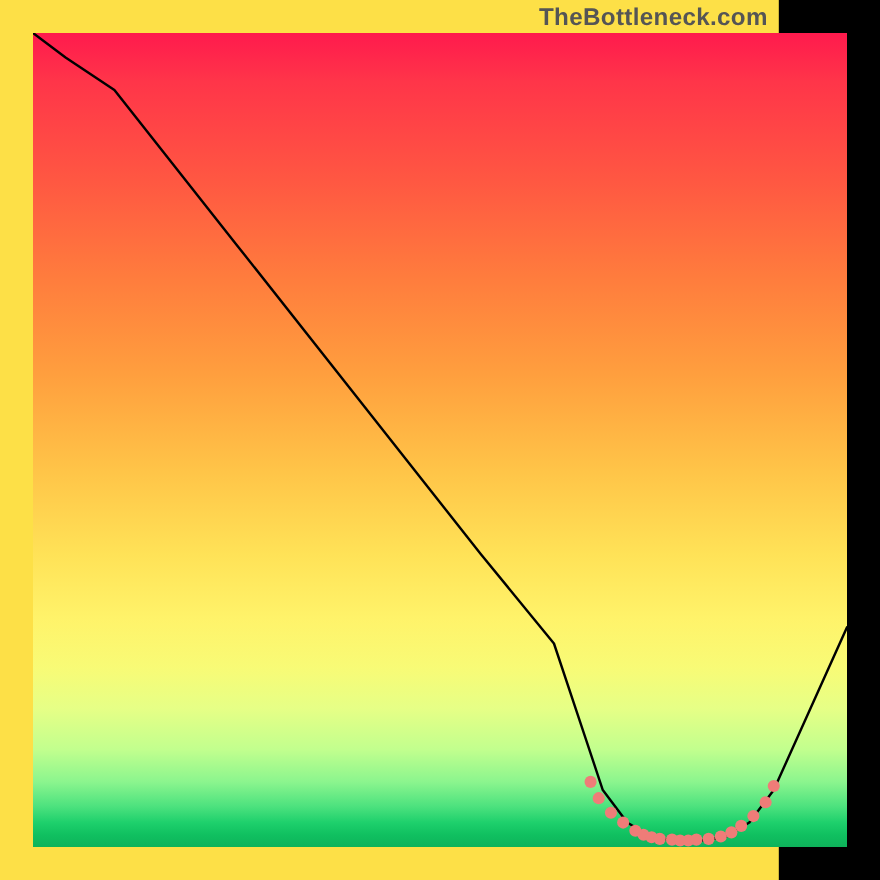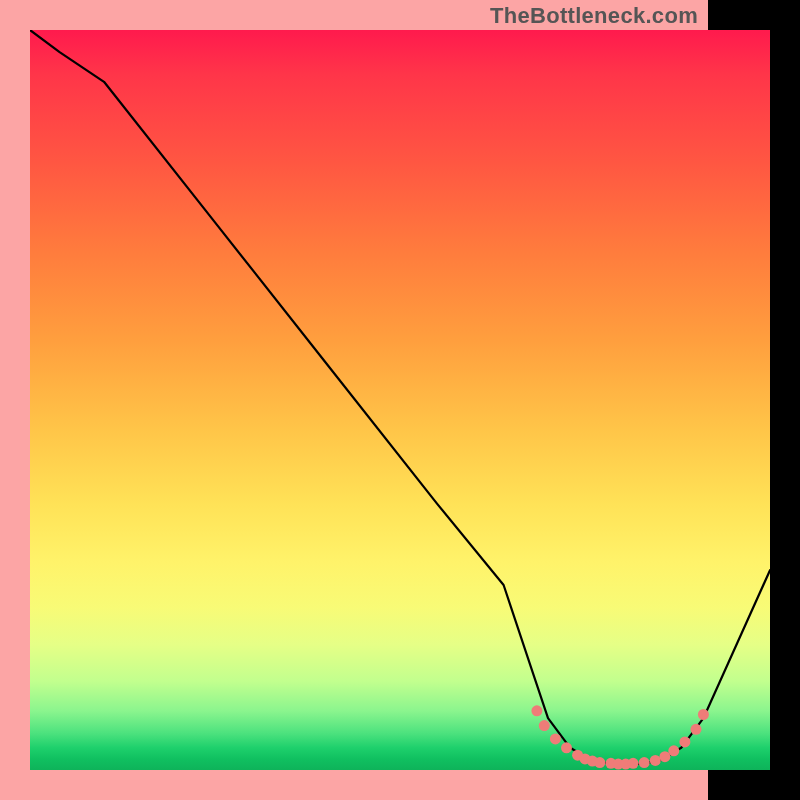--- a/index.html
+++ b/index.html
@@ -8,21 +8,21 @@
     width: 800px;
     height: 800px;
     background: #000;
     overflow: hidden;
     font-family: Arial, Helvetica, sans-serif;
   }
   .frame {
     position: relative;
     width: 708px;
     height: 800px;
-    background: #fca5a5;
+    background: #fde047;
   }
   .watermark {
     position: absolute;
     top: 3px;
     right: 10px;
     color: #555;
     font-size: 22px;
     font-weight: 600;
     letter-spacing: 0.3px;
     z-index: 50;

